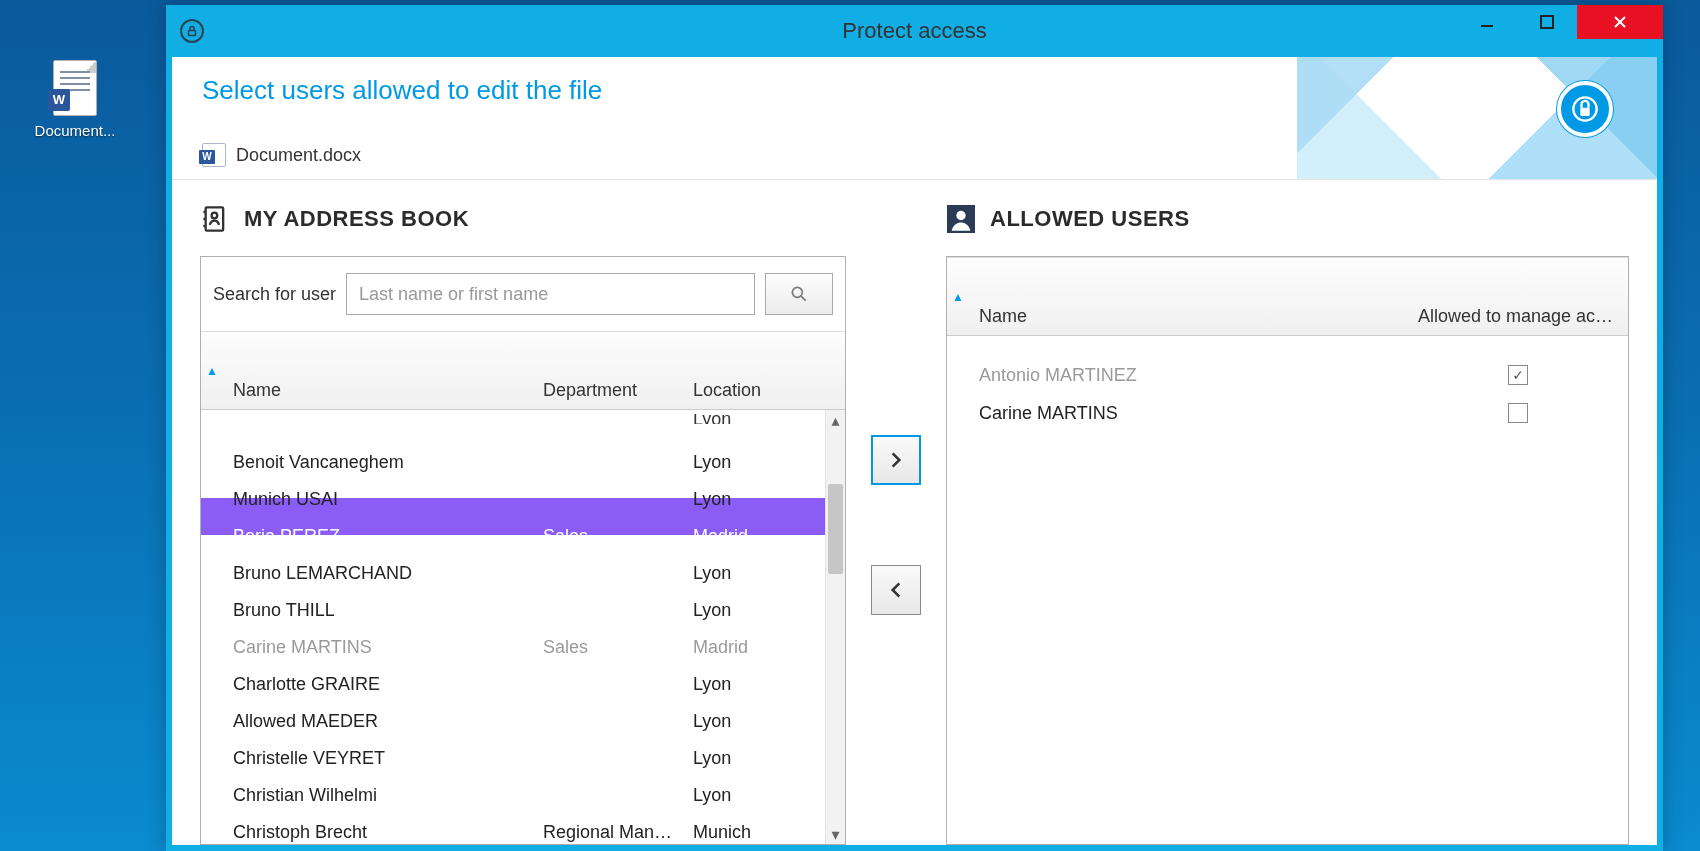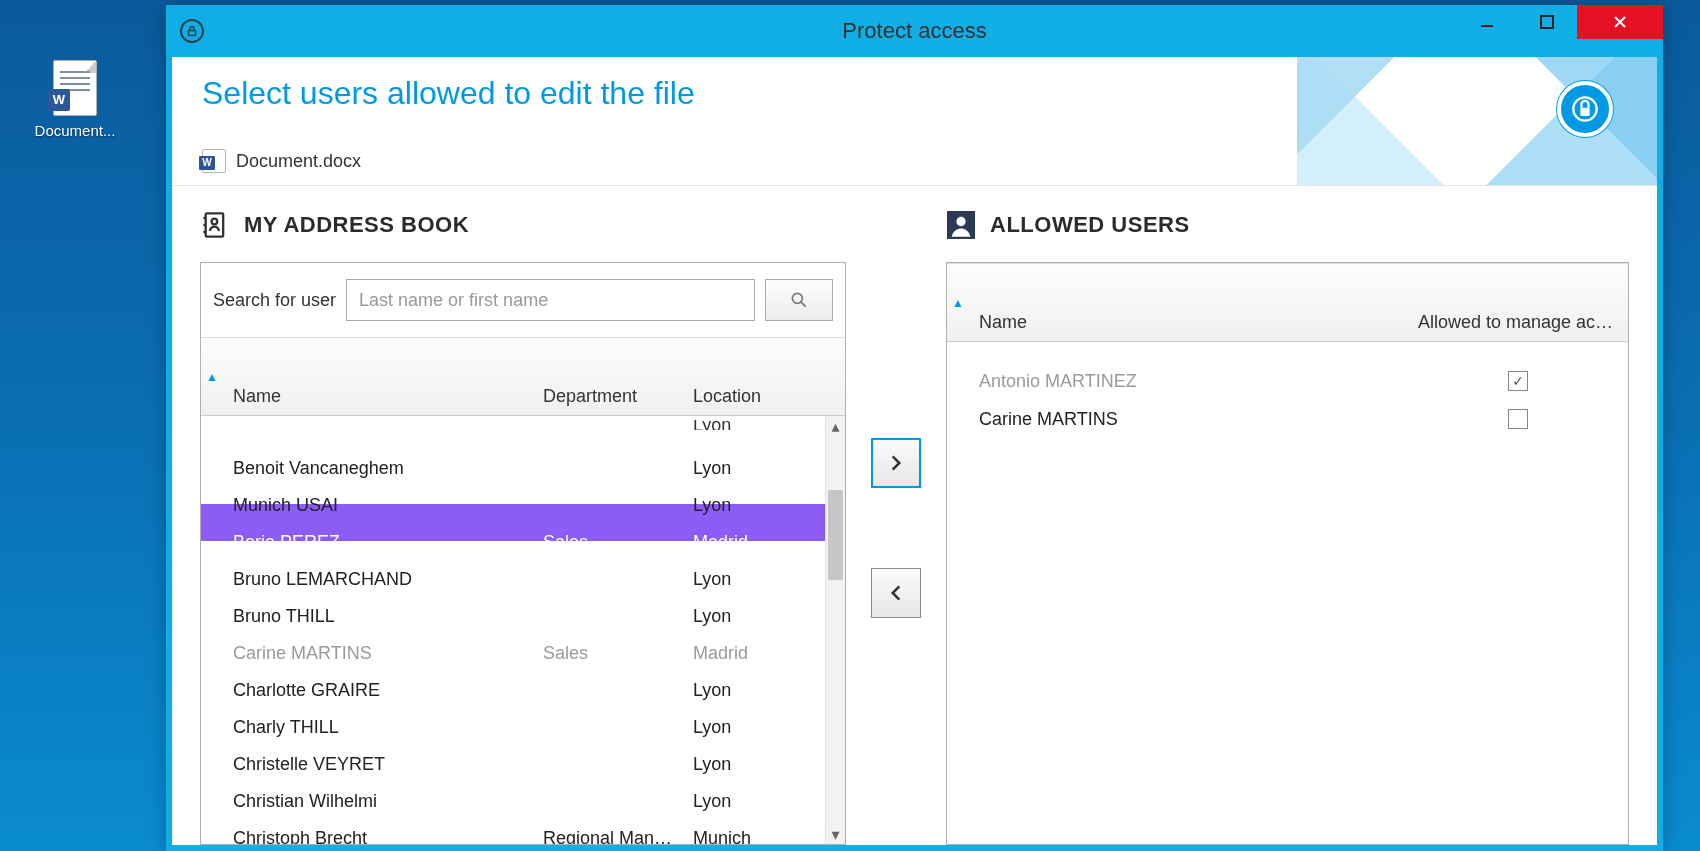--- a/index.html
+++ b/index.html
@@ -103,21 +103,21 @@
 
   .header {
     position: relative;
     padding: 18px 30px 12px;
     border-bottom: 1px solid #e5e5e5;
     background: #fff;
   }
   .header h1 {
     color: #0099e5;
     font-weight: 400;
-    font-size: 32px;
+    font-size: 26px;
     margin-bottom: 12px;
   }
   .file-row { display: flex; align-items: center; gap: 10px; font-size: 18px; color: #333; margin-top: 37px; }
   .file-row .wicon {
     width: 24px; height: 24px;
     background: #fff;
     border: 1px solid #a9b7c6;
     position: relative;
     border-radius: 2px;
   }
@@ -427,21 +427,21 @@
                     <span class="col loc">Madrid</span>
                   </div>
                   <div class="grow">
                     <span class="pad"></span>
                     <span class="col name">Charlotte GRAIRE</span>
                     <span class="col dept"></span>
                     <span class="col loc">Lyon</span>
                   </div>
                   <div class="grow">
                     <span class="pad"></span>
-                    <span class="col name">Charly THILL</span>
+                    <span class="col name">Allowed MAEDER</span>
                     <span class="col dept"></span>
                     <span class="col loc">Lyon</span>
                   </div>
                   <div class="grow">
                     <span class="pad"></span>
                     <span class="col name">Christelle VEYRET</span>
                     <span class="col dept"></span>
                     <span class="col loc">Lyon</span>
                   </div>
                   <div class="grow">

